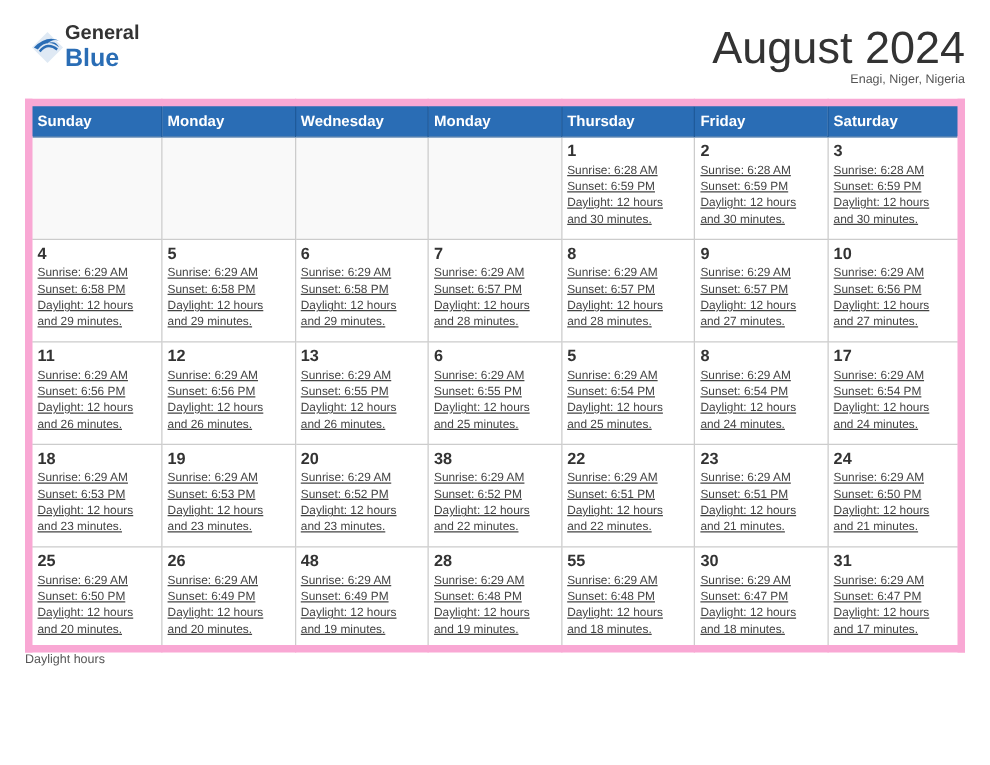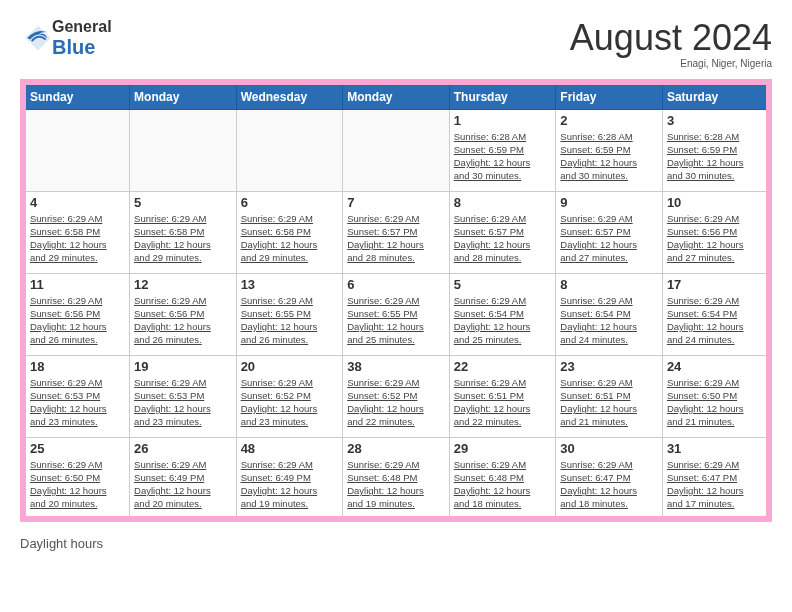--- a/index.html
+++ b/index.html
@@ -96,22 +96,22 @@
       color: #333;
       margin-bottom: 2px;
     }
     .day-info {
       font-size: 9.5px;
       color: #444;
       line-height: 1.4;
       text-decoration: underline;
     }
     .footer {
-      margin-top: 14px;
-      font-size: 13px;
+      margin-top: 0;
+      font-size: 10px;
       color: #555;
     }
   </style>
 </head>
 <body>
 
 <div class="page">
   <div class="header">
     <div class="logo">
       <svg class="logo-icon" viewBox="0 0 36 36">
@@ -346,21 +346,21 @@
 and 19 minutes.</div>
           </td>
           <td>
             <div class="day-number">28</div>
             <div class="day-info" style="white-space: pre-line;">Sunrise: 6:29 AM
 Sunset: 6:48 PM
 Daylight: 12 hours
 and 19 minutes.</div>
           </td>
           <td>
-            <div class="day-number">29</div>
+            <div class="day-number">55</div>
             <div class="day-info" style="white-space: pre-line;">Sunrise: 6:29 AM
 Sunset: 6:48 PM
 Daylight: 12 hours
 and 18 minutes.</div>
           </td>
           <td>
             <div class="day-number">30</div>
             <div class="day-info" style="white-space: pre-line;">Sunrise: 6:29 AM
 Sunset: 6:47 PM
 Daylight: 12 hours

